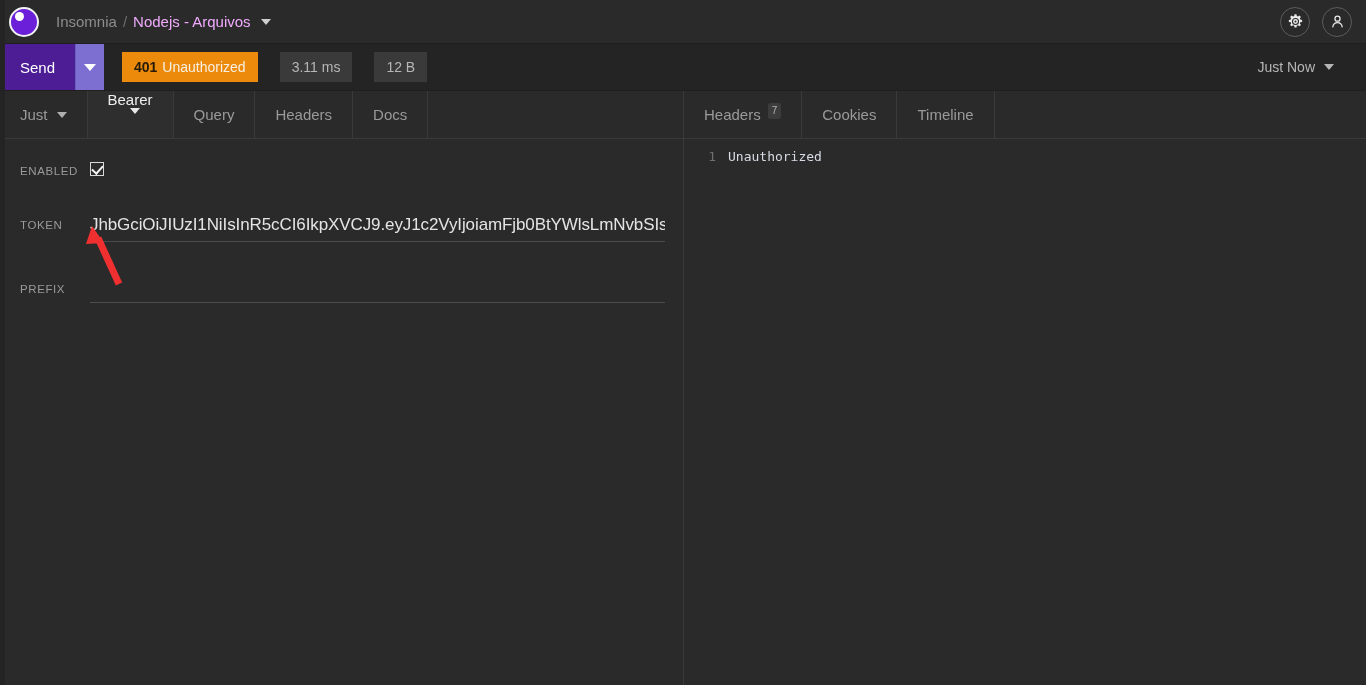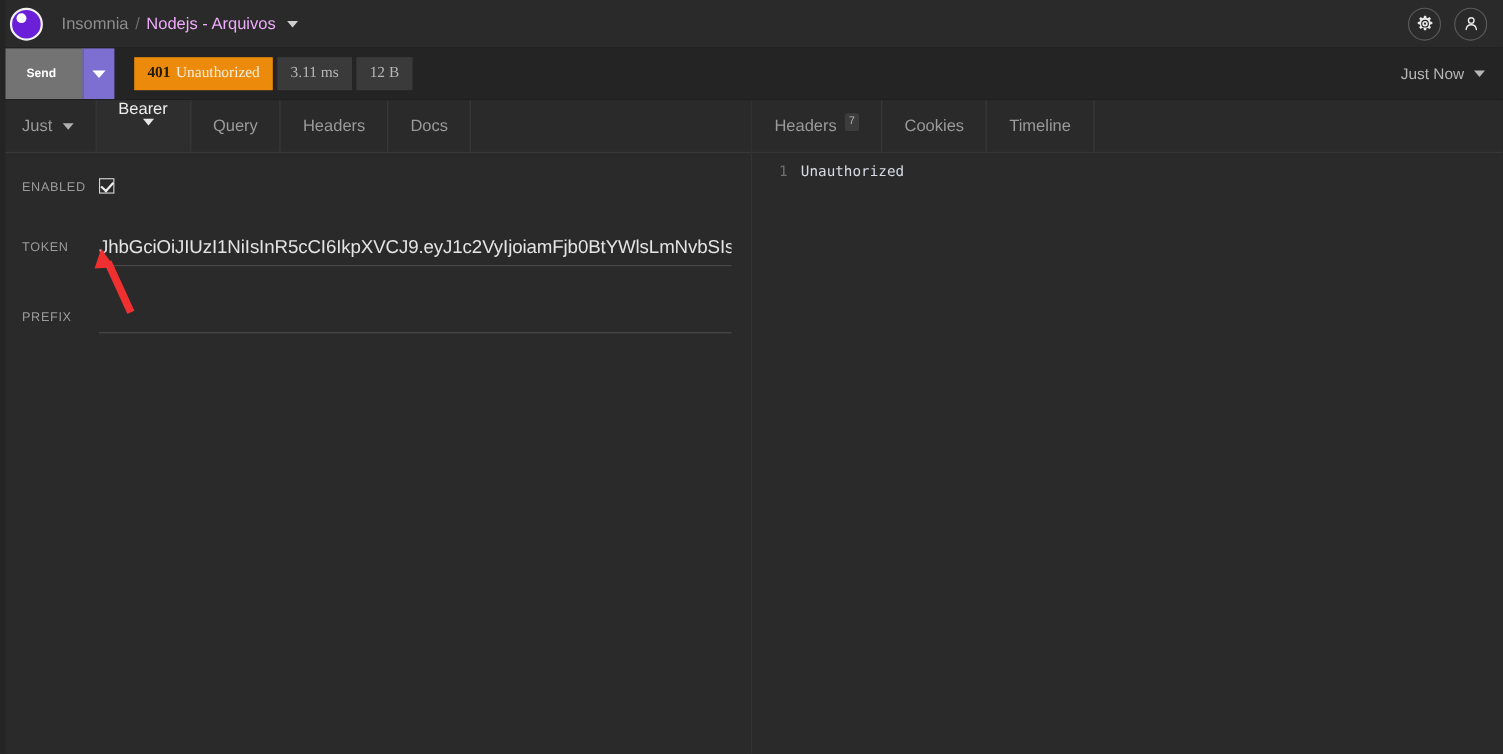--- a/index.html
+++ b/index.html
@@ -131,48 +131,46 @@
   .caret-bar {
     display: inline-block;
     width: 1px;
     height: 17px;
     background: #e2e2e2;
     vertical-align: -3px;
     margin-left: 1px;
   }
   .send-btn {
     flex: 0 0 75px;
-    background: #737373;
+    background: #4c1d95;
     color: #ffffff;
     display: flex;
     align-items: center;
     justify-content: center;
-    font-size: 11px;
+    font-size: 15px;
     border-right: 1px solid #6a5dbd;
-    font-weight: bold;
   }
   .send-caret-btn {
     flex: 0 0 28px;
     background: #7d6fd1;
     display: flex;
     align-items: center;
     justify-content: center;
   }
   .send-caret {
     width: 0; height: 0;
     border-left: 6px solid transparent;
     border-right: 6px solid transparent;
     border-top: 7px solid #ffffff;
   }
   .status-area {
     display: flex;
     align-items: center;
-    gap: 4px;
+    gap: 22px;
     padding-left: 18px;
-    font-family: Liberation Serif, serif;
   }
   .pill {
     height: 30px;
     display: flex;
     align-items: center;
     padding: 0 12px;
     font-size: 14px;
     box-sizing: border-box;
   }
   .pill-status {
@@ -180,21 +178,21 @@
     color: #231a07;
   }
   .pill-status b { font-weight: bold; margin-right: 5px; }
   .pill-status .st-label { color: #f7efe2; font-weight: normal; }
   .pill-meta {
     background: #3a3a3a;
     color: #b6b6b6;
   }
   .justnow {
     margin-left: auto;
-    padding-right: 16px;
+    padding-right: 32px;
     display: flex;
     align-items: center;
     font-size: 14px;
     color: #b6b6b6;
   }
   .justnow .caret-down { border-top-color: #b6b6b6; margin-left: 9px; }
 
   
   .panes {
     flex: 1 1 auto;

